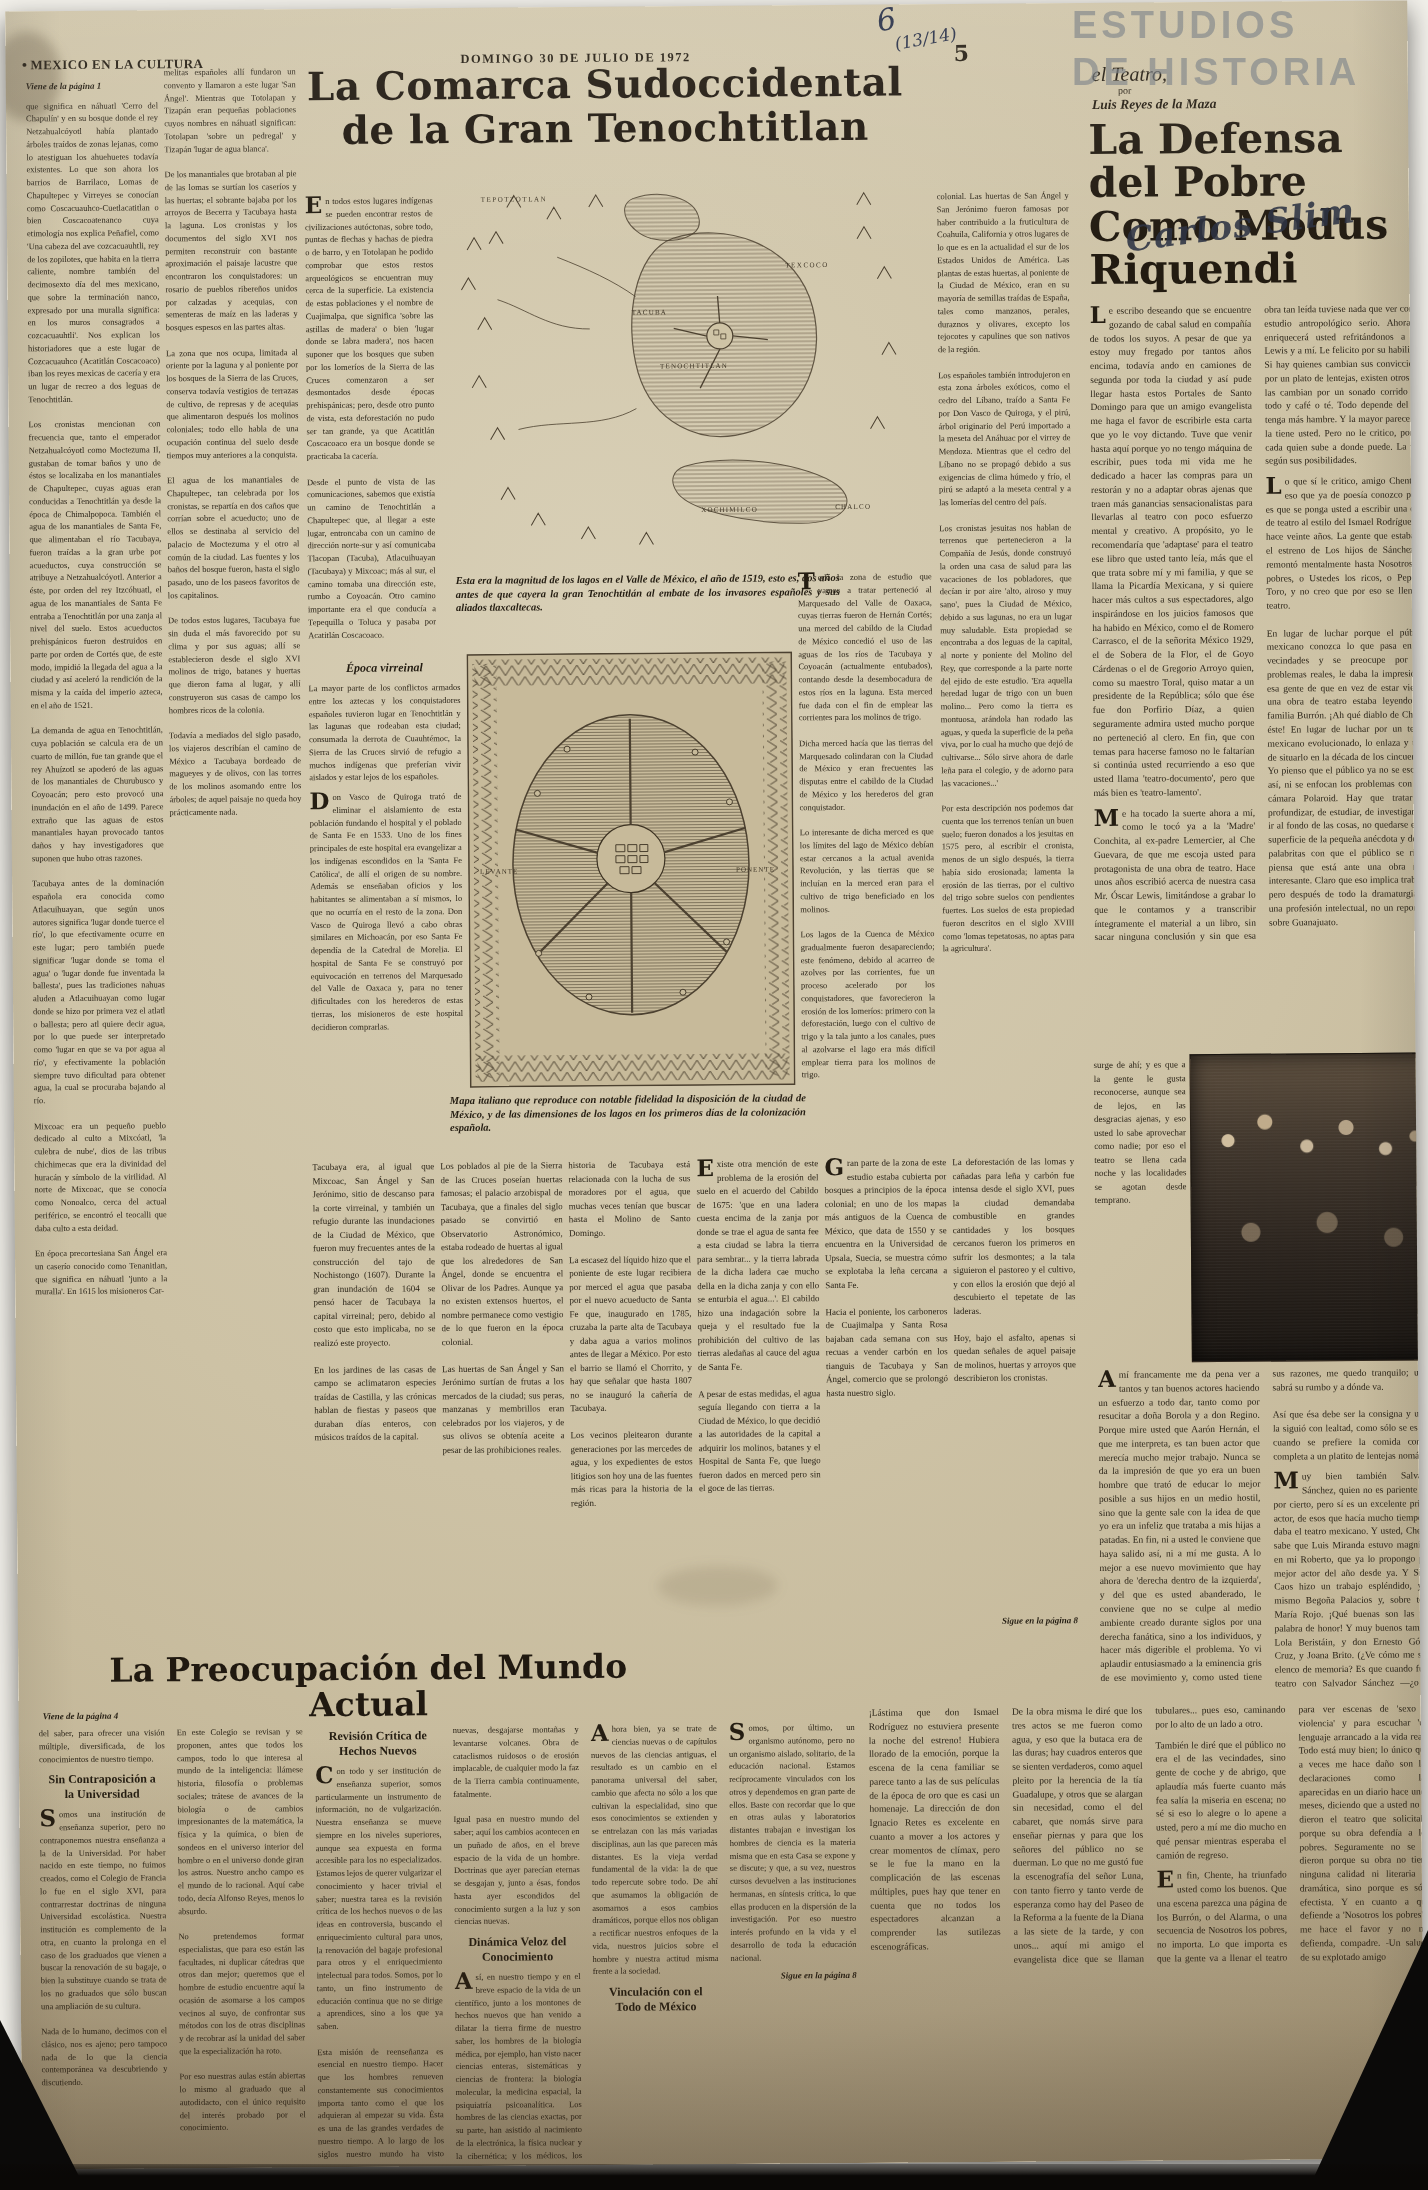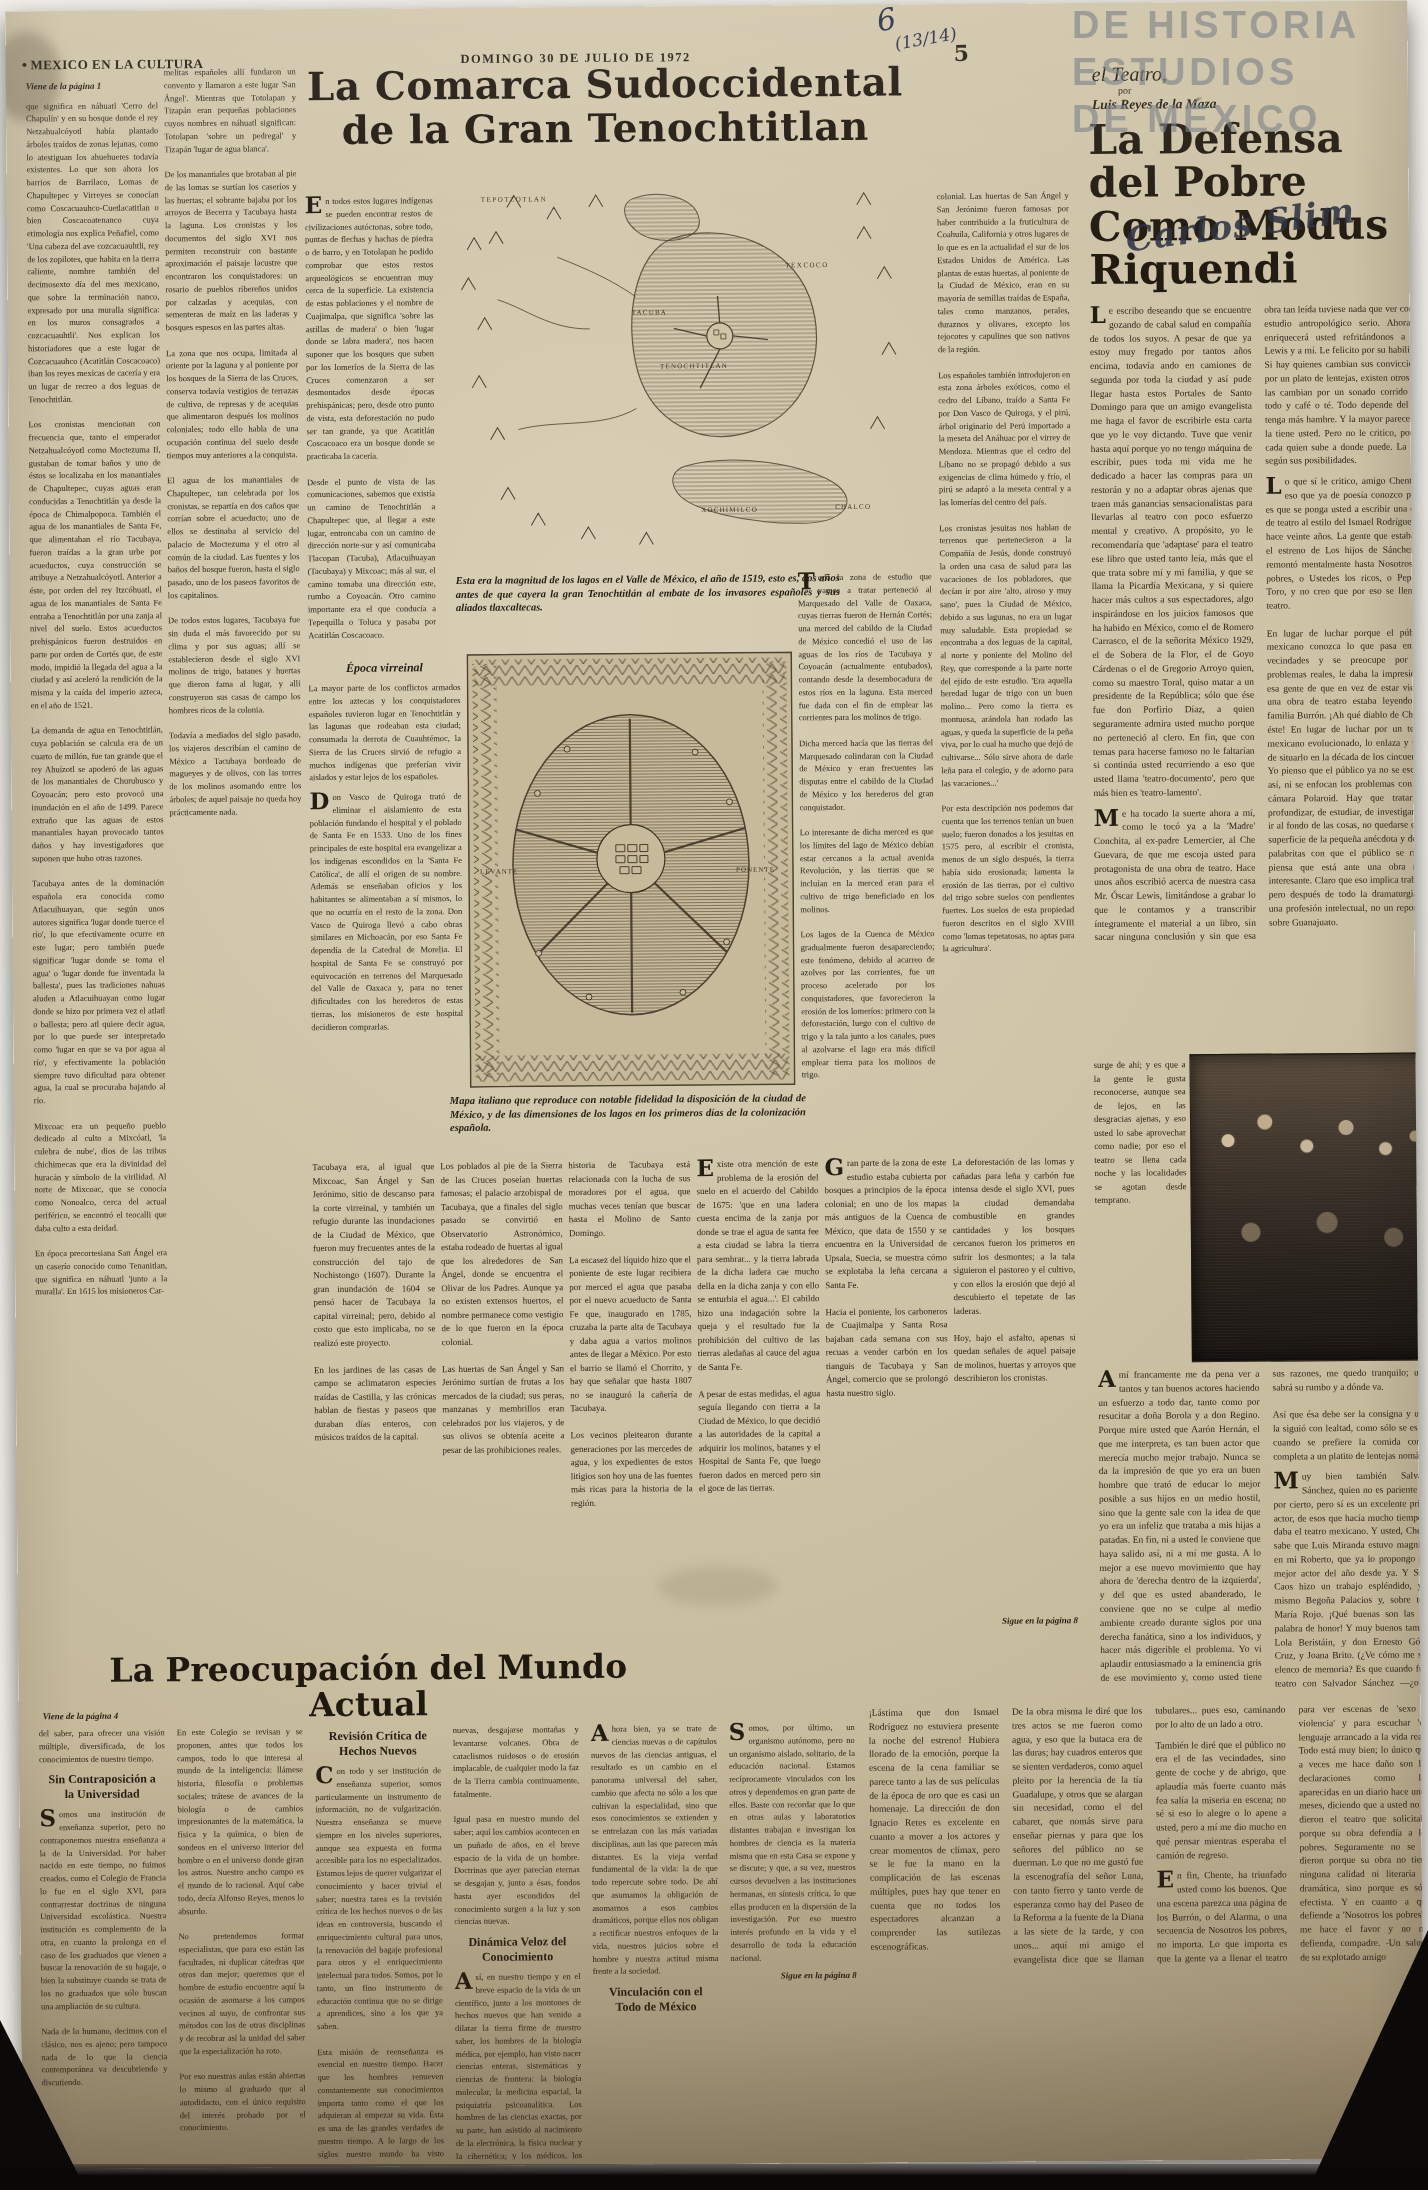--- a/index.html
+++ b/index.html
@@ -350,23 +350,22 @@
       <div class="subhead-sans">Vinculación con el
 Todo de México</div>
     </div>
     <div class="colbox" style="left:710px;top:1716px;width:126px;height:436px;">
       <p class="bodytext dc">Somos, por último, un organismo autónomo, pero no un organismo aislado, solitario, de la educación nacional. Estamos recíprocamente vinculados con los otros y dependemos en gran parte de ellos. Baste con recordar que lo que en otras aulas y laboratorios distantes trabajan e investigan los hombres de ciencia es la materia misma que en esta Casa se expone y se discute; y que, a su vez, nuestros cursos devuelven a las instituciones hermanas, en síntesis crítica, lo que ellas producen en la dispersión de la investigación. Por eso nuestro interés profundo en la vida y el desarrollo de toda la educación nacional.</p>
       <p class="marker" style="text-align:right;">Sigue en la página 8</p>
     </div>
   </div>
 
   <div class="wm">
+    <div>ESTUDIOS</div>
     <div>DE HISTORIA</div>
-    <div>ESTUDIOS</div>
-    <div>DE MÉXICO</div>
   </div>
   <div class="handnote">
     <div class="big">6</div>
     <div class="small">(13/14)</div>
   </div>
 
   <div class="corner-bl"></div>
   <div class="corner-br"></div>
   <div class="bottom-strip"></div>
 </div>

